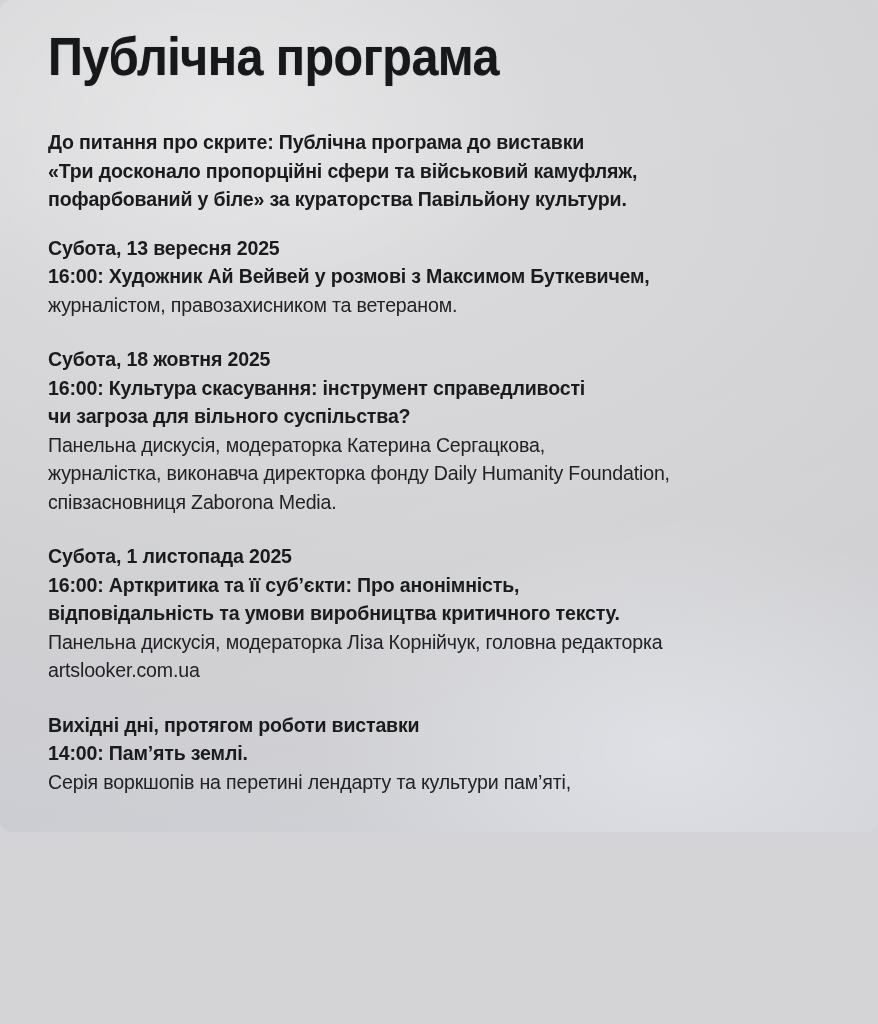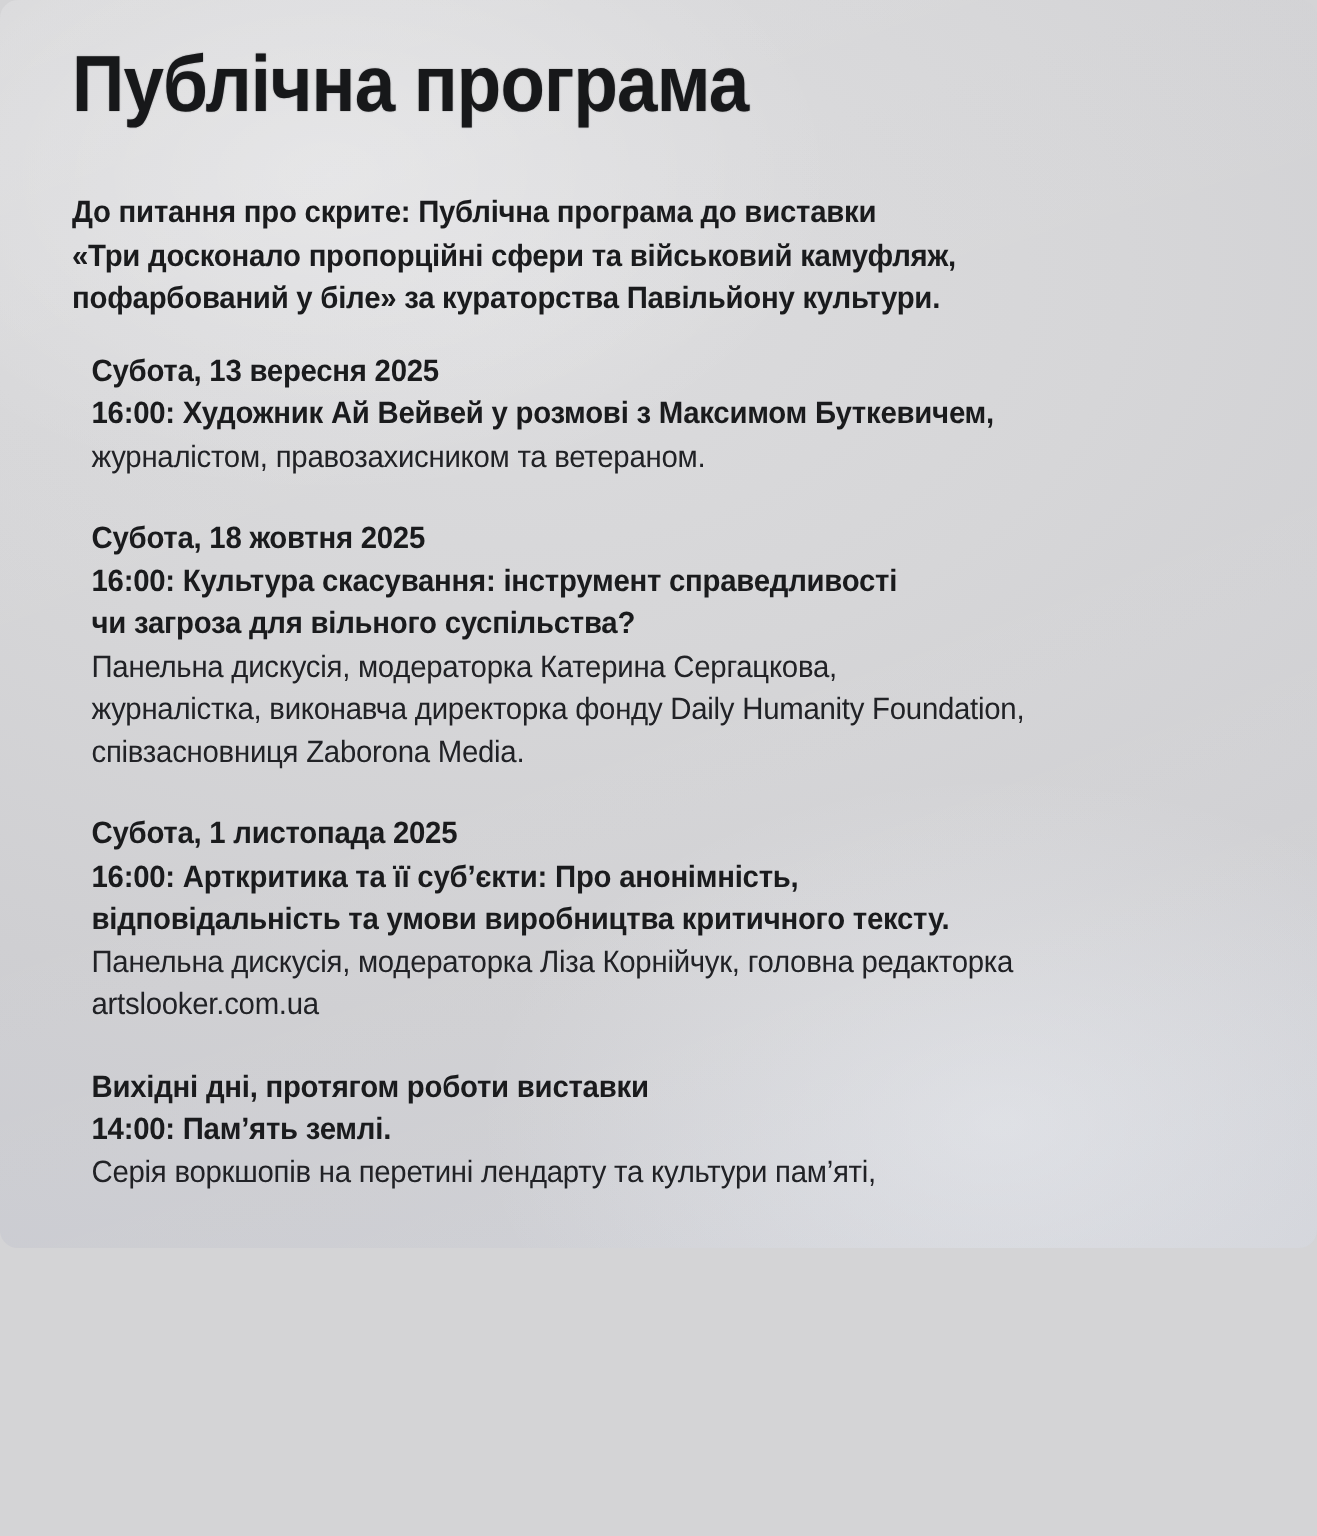--- a/index.html
+++ b/index.html
@@ -94,21 +94,20 @@
     transform-origin: left center;
     white-space: nowrap;
   }
 
   
   .events {
     margin-top: 20px;
   }
   .event {
     margin-bottom: 26px;
-    margin-left: 13px;
   }
   .event:last-child {
     margin-bottom: 0;
   }
 
   .event-date,
   .event-headline,
   .event-detail {
     line-height: 28.5px;
     letter-spacing: -0.18px;

